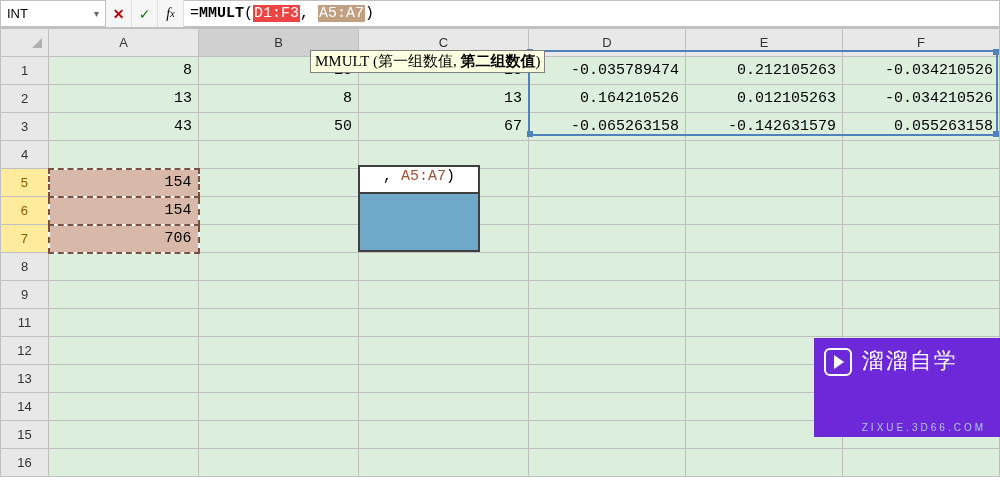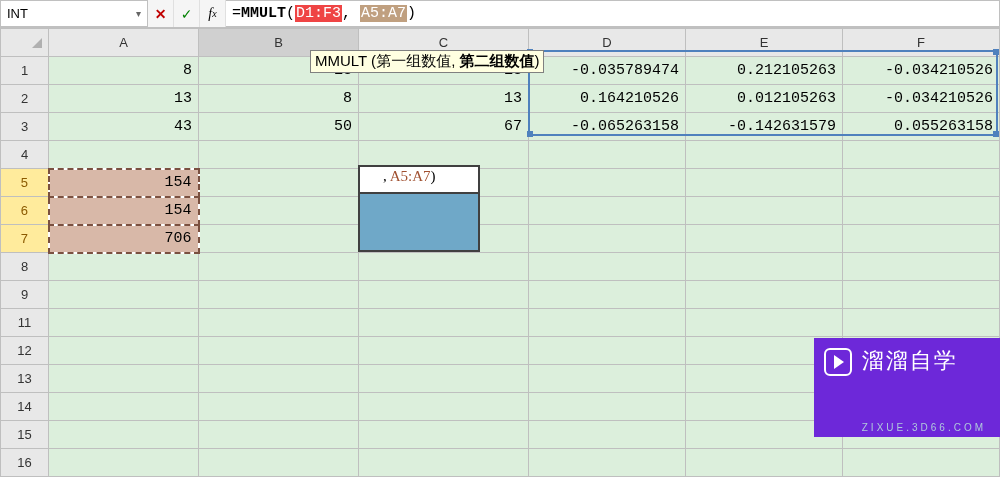--- a/index.html
+++ b/index.html
@@ -11,21 +11,21 @@
     overflow: hidden;
   }
   .formula-bar {
     display: flex;
     align-items: stretch;
     height: 28px;
     border-bottom: 1px solid #c0c0c0;
     background: #f5f5f5;
   }
   .name-box {
-    width: 148px;
+    width: 106px;
     background: #fff;
     border: 1px solid #c0c0c0;
     display: flex;
     align-items: center;
     padding: 0 6px;
     font-size: 13px;
   }
   .name-box .dd {
     margin-left: auto;
     font-size: 10px;
@@ -122,28 +122,27 @@
   }
   .editing-below {
     position: absolute;
     background: #6fa8c8;
     border: 2px solid #404040;
     border-top: none;
     pointer-events: none;
   }
   .editing-text {
     position: absolute;
-    font-family: Liberation Serif, serif;
+    font-family: Liberation Mono, monospace;
     font-size: 15px;
     color: #000;
     padding: 2px 4px;
-    text-align: left;
+    text-align: center;
     width: 100%;
     pointer-events: none;
-    margin-left: 21px;
   }
   
   .range-blue {
     position: absolute;
     border: 2px solid #4f81bd;
     pointer-events: none;
   }
   .range-blue::before, .range-blue::after,
   .range-blue .h1, .range-blue .h2 {
     content: "";
@@ -154,21 +153,21 @@
   .range-blue::before { left: -3px; top: -3px; }
   .range-blue::after { right: -3px; top: -3px; }
   .range-blue .h1 { left: -3px; bottom: -3px; }
   .range-blue .h2 { right: -3px; bottom: -3px; }
 
   
   .fn-tip {
     position: absolute;
     background: #ffffe1;
     border: 1px solid #808080;
-    font-family: Liberation Sans, sans-serif;
+    font-family: Liberation Serif, serif;
     font-size: 15px;
     padding: 1px 4px;
     color: #000;
     white-space: nowrap;
   }
   .fn-tip b { font-weight: bold; }
 
   
   .watermark {
     position: absolute;

